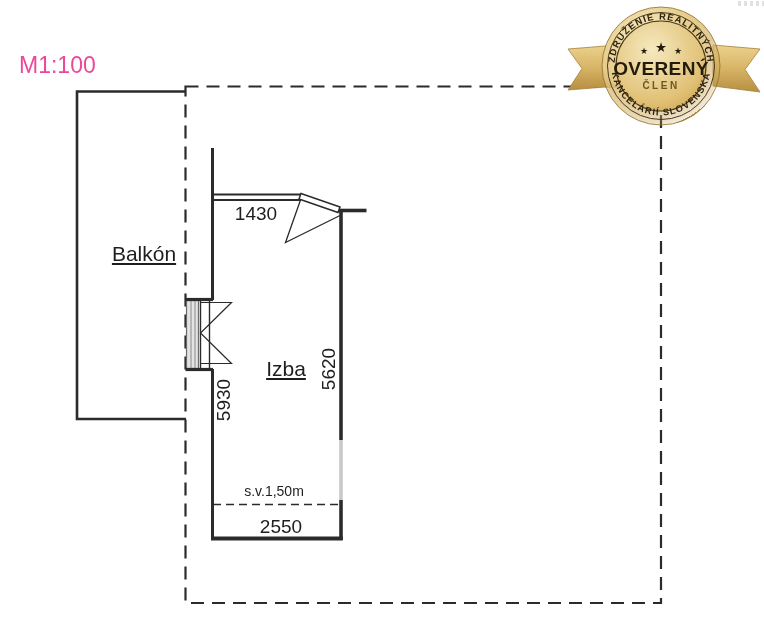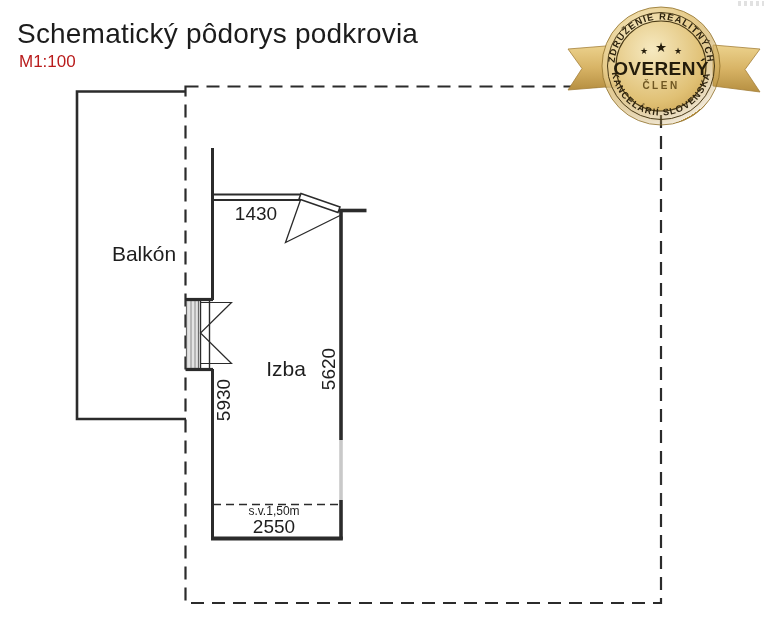--- a/index.html
+++ b/index.html
@@ -3,38 +3,37 @@
 <meta charset="utf-8">
 <style>
   html,body{margin:0;padding:0;background:#ffffff;}
   .canvas{
     position:relative;width:764px;height:628px;background:#ffffff;
     overflow:hidden;font-family:"Liberation Sans","DejaVu Sans",sans-serif;
     color:#1e1e1e;
   }
   .abs{position:absolute;}
   .title{left:17px;top:18px;font-size:28px;letter-spacing:0.2px;color:#1c1c1c;white-space:nowrap;}
-  .scale{left:19px;top:52px;font-size:17px;color:#b91c1c;}
-  .plan-label{font-size:21px;color:#1e1e1e;text-align:center;white-space:nowrap;}
+  .scale{left:19px;top:52px;font-size:23px;color:#ec4899;}
+  .plan-label{font-size:21px;color:#1e1e1e;text-align:center;white-space:nowrap;text-decoration:underline;}
   .dim{font-size:19px;color:#1e1e1e;text-align:center;white-space:nowrap;}
   .rot{transform:translate(-50%,-50%) rotate(-90deg);transform-origin:center center;}
   .ctr{transform:translate(-50%,-50%);}
   .corner-artifact{
     right:0;top:1px;width:26px;height:5px;opacity:.55;
     background:repeating-linear-gradient(90deg,#c9c9c9 0 3px,#ffffff 3px 6px);
   }
   .badge-box{left:564px;top:4px;width:200px;height:124px;}
   svg text{font-family:"Liberation Sans","DejaVu Sans",sans-serif;}
 </style>
 </head>
 <body>
 
 <div class="canvas">
 
-  <div class="abs title">Schematický pôdorys podkrovia</div>
   <div class="abs scale">M1:100</div>
 
   <div class="abs corner-artifact"></div>
 
   <svg class="abs" style="left:0;top:0" width="764" height="628" viewBox="0 0 764 628">
     <g stroke="#2b2b2b" fill="none" stroke-linecap="butt">
 
       <rect x="185.5" y="86.5" width="475.5" height="516.5" stroke-width="2.2" stroke-dasharray="13 8"></rect>
 
       <path d="M186,91.5 H77 V419 H186" stroke-width="2.6"></path>
@@ -67,22 +66,22 @@
       <line x1="209.5" y1="301" x2="209.5" y2="368" stroke-width="1.4"></line>
       <path d="M200.5,302.5 H231.5 L200.5,333 L231.5,363.5 H200.5" stroke-width="1.2"></path>
     </g>
   </svg>
 
   <div class="abs plan-label ctr" style="left:144px;top:254px">Balkón</div>
   <div class="abs plan-label ctr" style="left:286px;top:369px">Izba</div>
   <div class="abs dim ctr" style="left:256px;top:214px">1430</div>
   <div class="abs dim rot" style="left:224px;top:400px">5930</div>
   <div class="abs dim rot" style="left:329px;top:369px">5620</div>
-  <div class="abs dim ctr" style="left:274px;top:511px;font-size:12px">s.v.1,50m</div>
-  <div class="abs dim ctr" style="left:274px;top:527px">2550</div>
+  <div class="abs dim ctr" style="left:274px;top:491px;font-size:14px">s.v.1,50m</div>
+  <div class="abs dim ctr" style="left:281px;top:527px">2550</div>
 
   <div class="abs badge-box">
     <svg width="200" height="124" viewBox="0 0 200 124">
       <defs>
         <linearGradient id="ribbonGrad" x1="0" y1="0" x2="0" y2="1">
           <stop offset="0" stop-color="#ecd28d"></stop>
           <stop offset="0.5" stop-color="#d8b466"></stop>
           <stop offset="1" stop-color="#b68f41"></stop>
         </linearGradient>
         <radialGradient id="discGrad" cx="0.38" cy="0.3" r="0.85">

